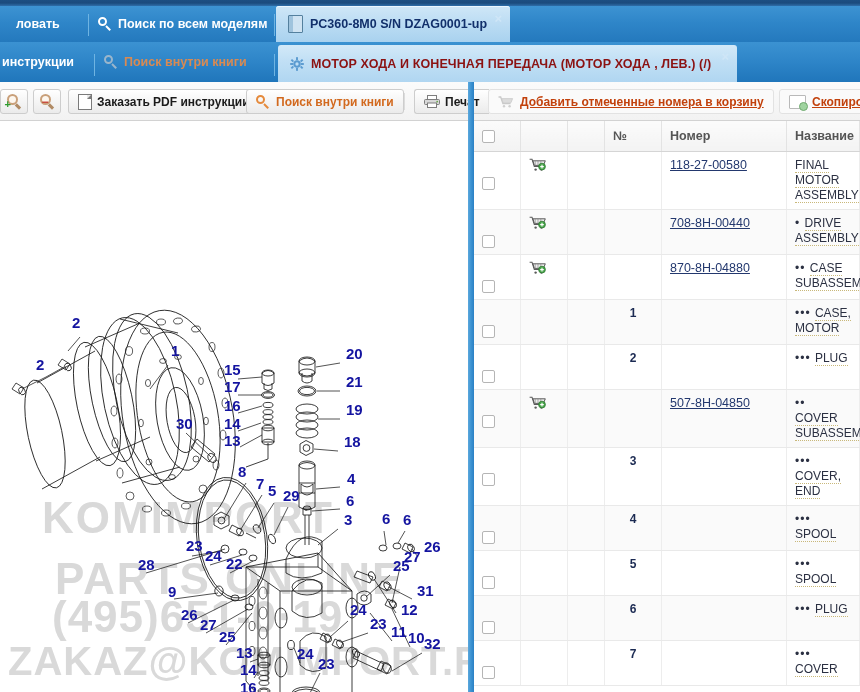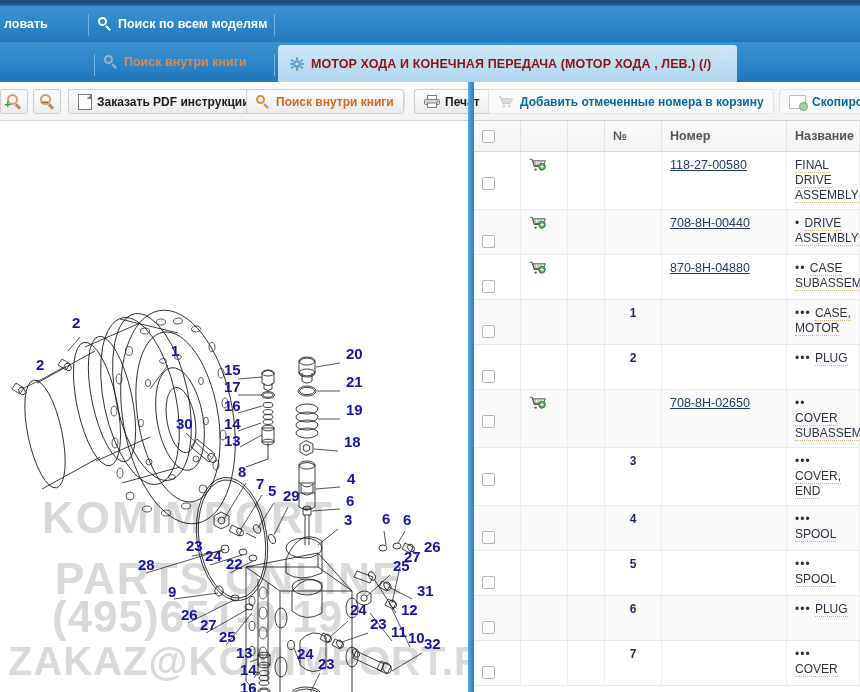--- a/index.html
+++ b/index.html
@@ -71,21 +71,21 @@
     border-bottom:1px solid #d2d2d2;}
   .tbtn{position:absolute;top:7px;height:25px;box-sizing:border-box;
     display:flex;align-items:center;padding:0 9px;white-space:nowrap;cursor:pointer;
     border:1px solid #cdcdcd;border-radius:3px;
     background:linear-gradient(to bottom,#ffffff 0%,#f4f4f4 55%,#ebebeb 100%);
     font-size:12px;font-weight:bold;}
   .tbtn.icononly{padding:0 5px;}
   .tbtn .t-dark{color:#1b1b1b;}
   .tbtn .t-orange{color:#d2691e;}
   .tbtn.ghost{border-color:#e2e2e2;background:#fafafa;}
-  .tbtn.ghost .t-grey{color:#0369a1;}
+  .tbtn.ghost .t-grey{color:#c2410c;text-decoration:underline;}
   .vdiv{position:absolute;top:11px;width:1px;height:17px;background:#dcdcdc;}
 
   .magbtn{position:relative;display:inline-block;width:15px;height:15px;}
   .magbtn i{position:absolute;left:0;top:0;width:11px;height:11px;border-radius:50%;
      border:2px solid #c9a07a;box-sizing:border-box;background:#fdf7ef;}
   .magbtn b{position:absolute;left:9px;top:9px;width:6px;height:2.5px;background:#b08a64;
      transform:rotate(45deg);transform-origin:0 50%;}
   .plusdot{position:absolute;left:-2px;top:5px;font-size:11px;font-weight:bold;color:#2f9b2f;line-height:1;}
   .minusdot{position:absolute;left:2px;top:2px;font-size:12px;font-weight:bold;color:#c23b2e;line-height:1;}
 
@@ -146,36 +146,44 @@
   .bullets{letter-spacing:1px;}
 </style>
 </head>
 <body>
 
 <div id="app">
 
   <div class="topstrip"></div>
 
   <div class="tabrow1">
-    <div class="tab tab-inactive" style="left:0;width:88px;padding-left:4px;">
+    <div class="tab tab-inactive" style="left:12px;width:88px;padding-left:4px;">
       <span class="lbl">ловать</span>
     </div>
     <div class="tab-sep" style="left:88px;"></div>
     <div class="tab tab-inactive" style="left:98px;width:172px;">
       <span class="mag">
           <i></i>
           <b></b>
         </span>
       <span class="lbl">Поиск по всем моделям</span>
     </div>
     <div class="tab-sep" style="left:274px;"></div>
 
+    <div class="tab tab-active" style="left:276px;width:234px;padding-left:12px;">
+      <span class="bookicon"></span>
+      <span class="lbl">PC360-8M0 S/N DZAG0001-up</span>
+      <span class="tab-x dark" style="right:8px;top:6px;">×</span>
+    </div>
   </div>
 
   <div class="tabrow2">
+    <div class="tab tab-inactive" style="left:0;width:90px;padding-left:2px;top:2px;">
+      <span class="lbl">инструкции</span>
+    </div>
     <div class="tab-sep" style="left:94px;top:12px;"></div>
     <div class="tab tab-inactive" style="left:104px;width:166px;top:2px;">
       <span class="mag grey">
           <i></i>
           <b></b>
         </span>
       <span class="lbl" style="color:#d98a52;">Поиск внутри книги</span>
     </div>
     <div class="tab-sep" style="left:274px;top:12px;"></div>
 
@@ -624,21 +632,21 @@
                   <path d="M6.2 2.8v4.6M9 2.8v4.6M11.8 2.8v4.6" stroke="#8a8a8a" stroke-width="0.7"></path>
                   <circle cx="6.6" cy="11.6" r="1.2" fill="#5b5b5b"></circle>
                   <circle cx="12.4" cy="11.6" r="1.2" fill="#5b5b5b"></circle>
                   <circle cx="13" cy="8.6" r="3.4" fill="#49a54b" stroke="#2f7a31" stroke-width="0.8"></circle>
                   <path d="M13 6.8v3.6M11.2 8.6h3.6" stroke="#fff" stroke-width="1.1"></path>
                 </svg></span>
             </td>
             <td class="c-pad"></td>
             <td class="c-num numcell"></td>
             <td class="c-part"><span class="partlink">118-27-00580</span></td>
-            <td class="c-name namecell"><span class="bullets" style="border:none;"></span><span>FINAL DRIVE ASSEMBLY</span></td>
+            <td class="c-name namecell"><span class="bullets" style="border:none;"></span><span>FINAL MOTOR ASSEMBLY</span></td>
           </tr>
           <tr class="alt">
             <td class="c-chk">
               <span class="chkwrap">
                 <span class="chk"></span>
               </span>
             </td>
             <td class="c-cart">
               <span class="cartsm"><svg viewBox="0 0 17 14" width="17" height="14">
                   <path d="M0.6 1.2h2.4l2.3 7.3h8.6" fill="none" stroke="#5b5b5b" stroke-width="1.1"></path>
@@ -713,21 +721,21 @@
                   <path d="M3.9 2.8h12.4l-1.9 4.6H5.4z" fill="#eeeeee" stroke="#4a4a4a" stroke-width="0.9"></path>
                   <path d="M6.2 2.8v4.6M9 2.8v4.6M11.8 2.8v4.6" stroke="#8a8a8a" stroke-width="0.7"></path>
                   <circle cx="6.6" cy="11.6" r="1.2" fill="#5b5b5b"></circle>
                   <circle cx="12.4" cy="11.6" r="1.2" fill="#5b5b5b"></circle>
                   <circle cx="13" cy="8.6" r="3.4" fill="#49a54b" stroke="#2f7a31" stroke-width="0.8"></circle>
                   <path d="M13 6.8v3.6M11.2 8.6h3.6" stroke="#fff" stroke-width="1.1"></path>
                 </svg></span>
             </td>
             <td class="c-pad"></td>
             <td class="c-num numcell"></td>
-            <td class="c-part"><span class="partlink">708-8H-02650</span></td>
+            <td class="c-part"><span class="partlink">507-8H-04850</span></td>
             <td class="c-name namecell"><span class="bullets" style="border:none;">•• </span><span>COVER SUBASSEMBLY</span></td>
           </tr>
           <tr class="">
             <td class="c-chk">
               <span class="chkwrap">
                 <span class="chk"></span>
               </span>
             </td>
             <td class="c-cart"></td>
             <td class="c-pad"></td>

